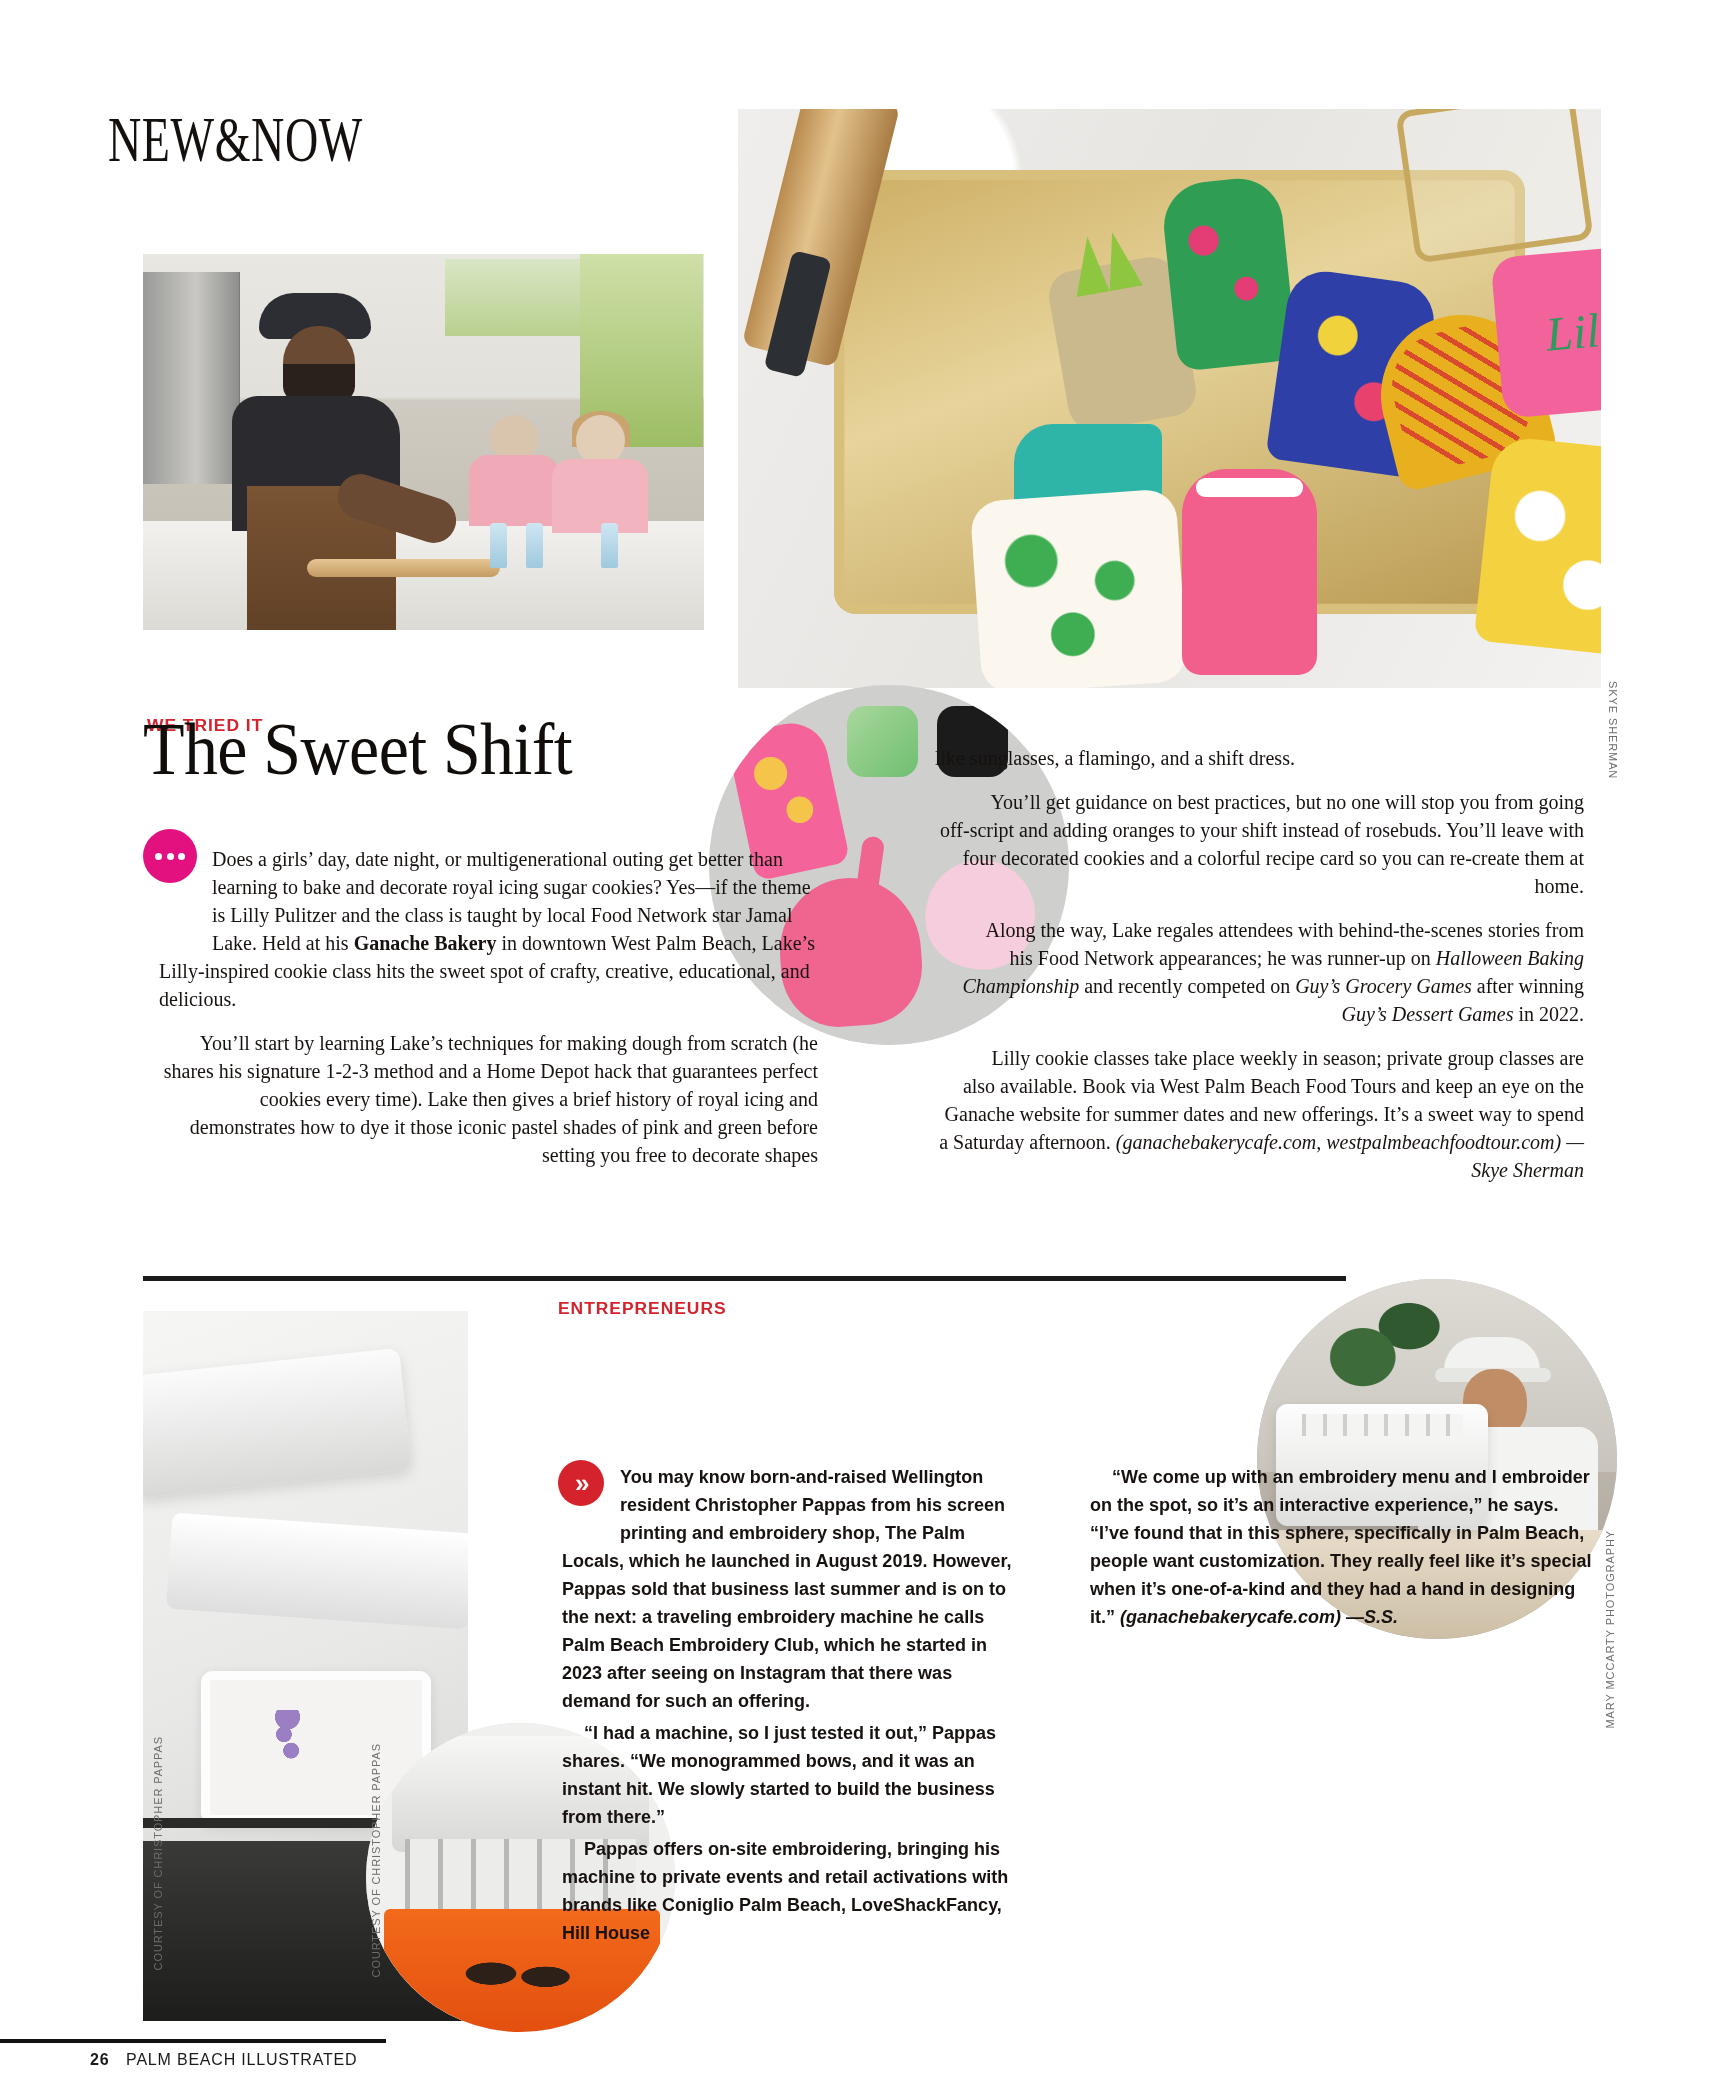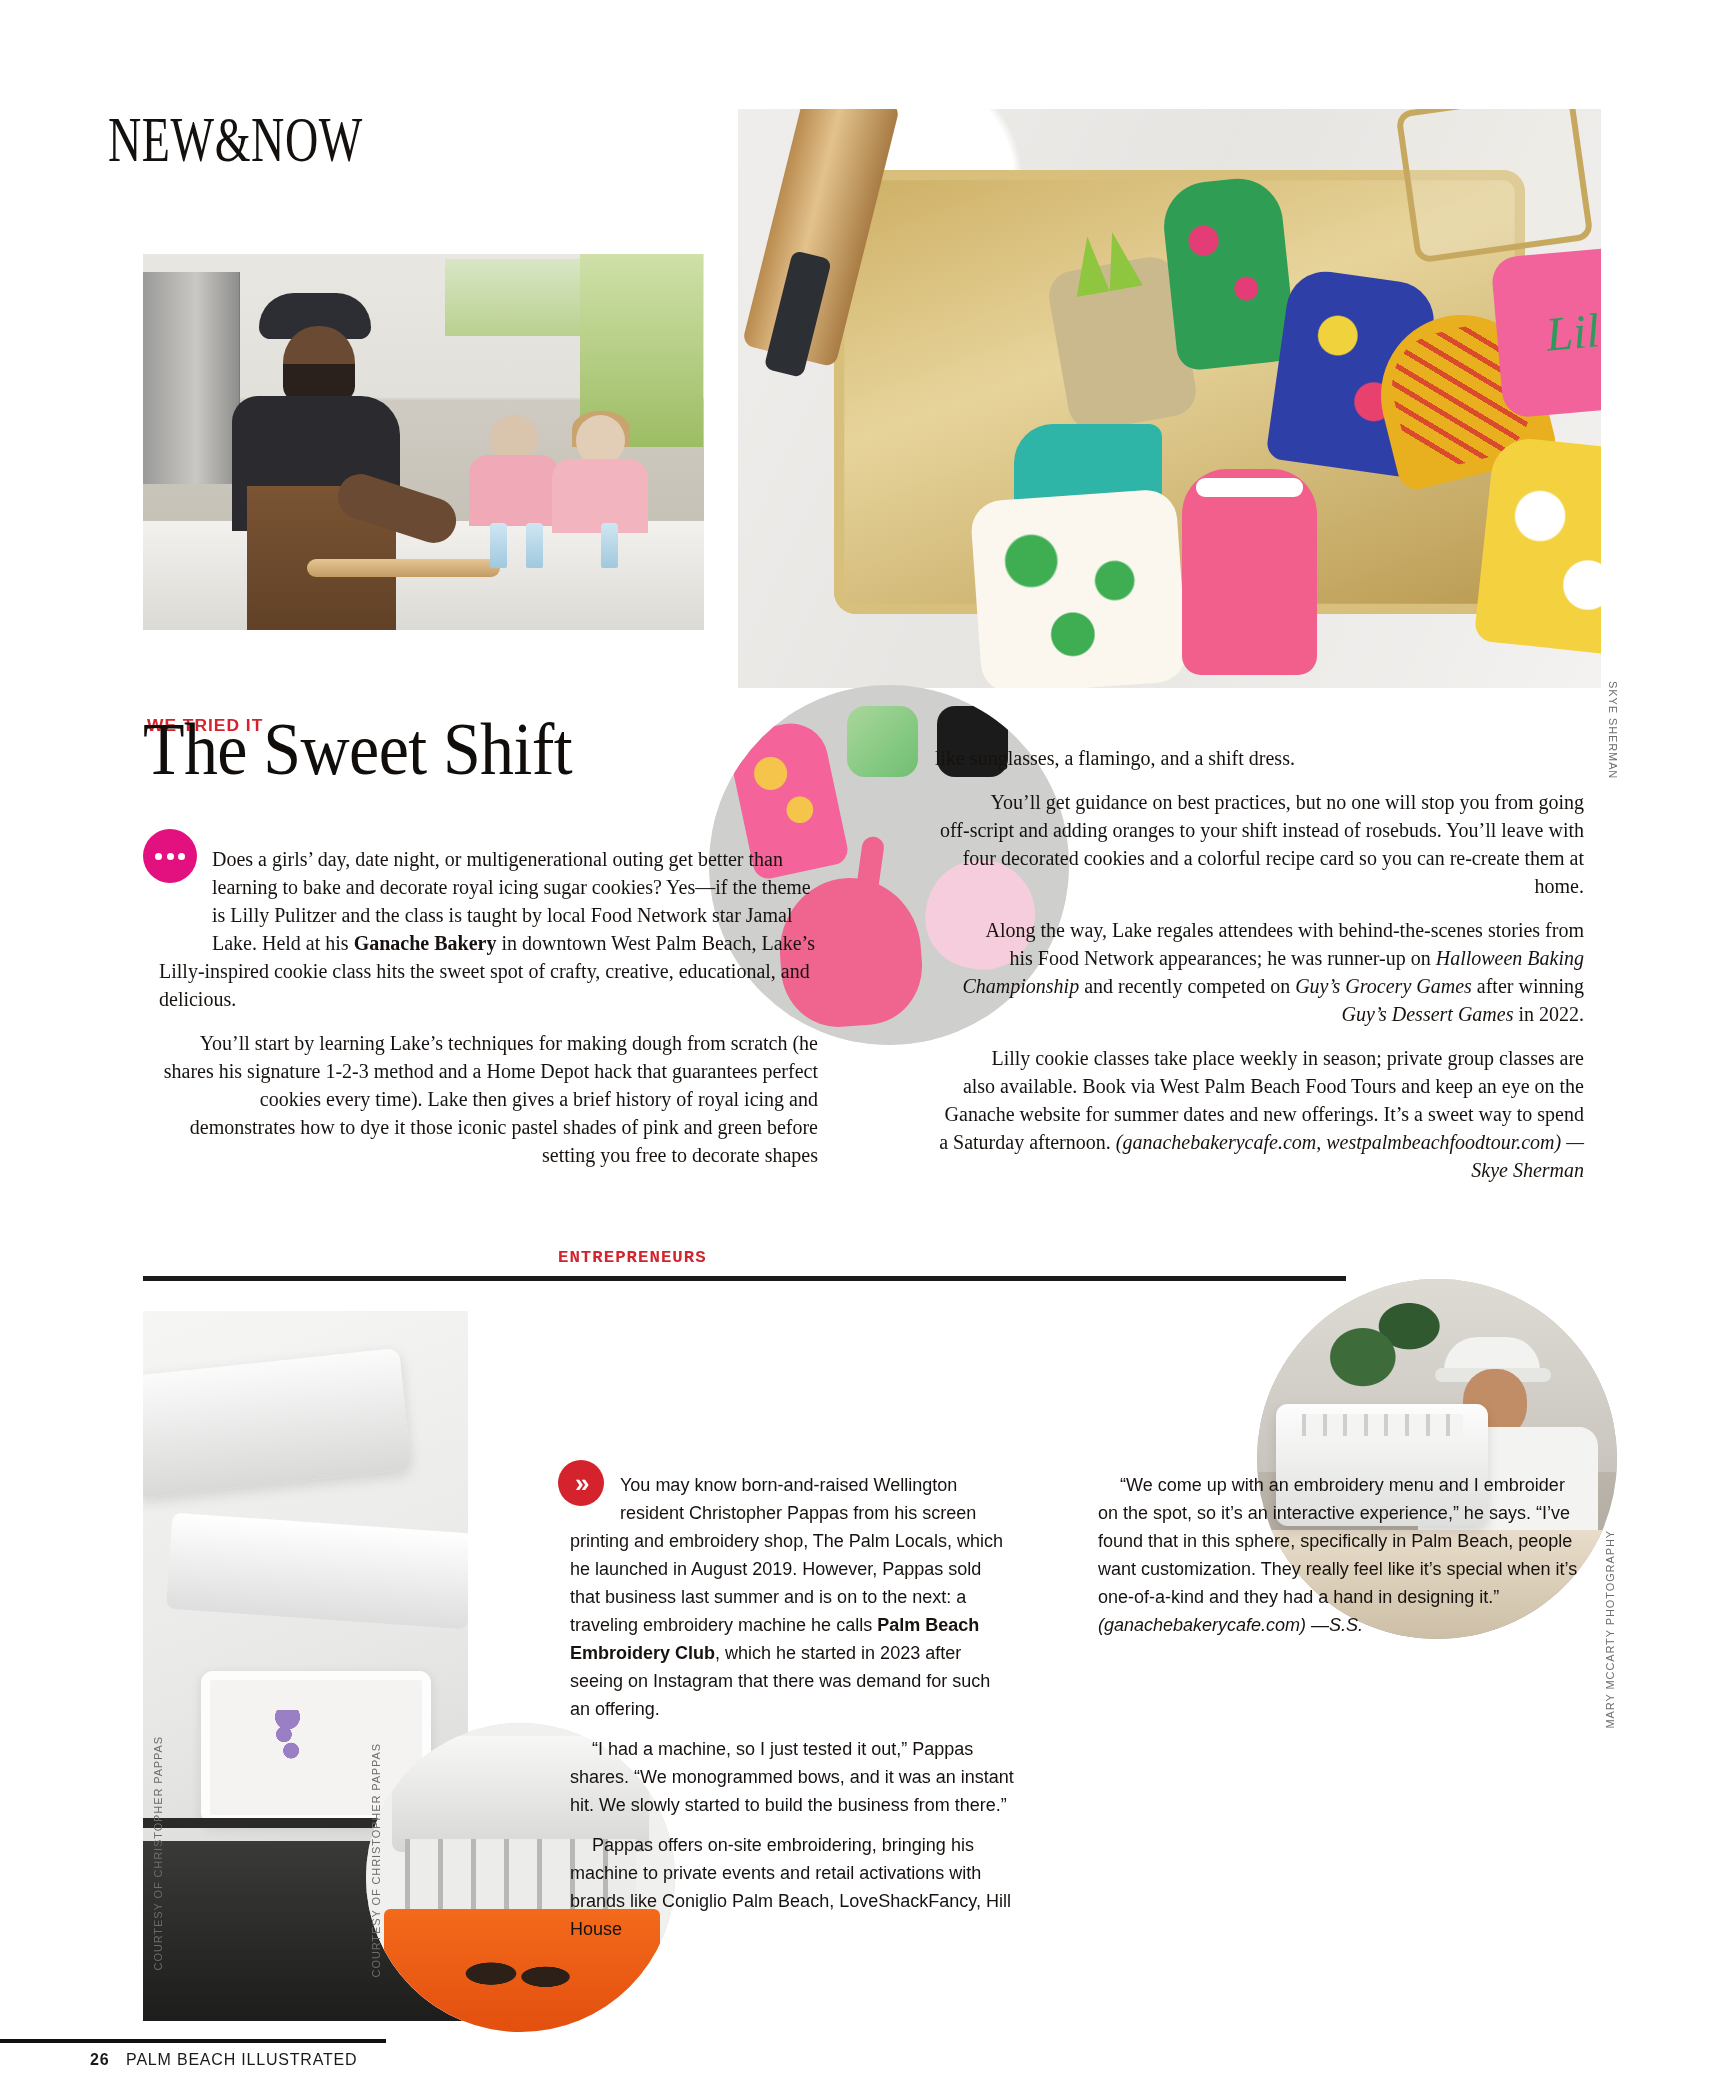--- a/index.html
+++ b/index.html
@@ -62,21 +62,21 @@
   
   .kicker {
     position:absolute;
     font-family:"Liberation Sans", sans-serif;
     font-weight:bold;
     letter-spacing:1px;
     color:#d4232c;
     font-size:17.4px;
   }
   #kicker-we-tried-it { left:147px; top:715px; }
-  #kicker-entrepreneurs { left:558px; top:1248px;font-family:Liberation Mono, monospace; }
+  #kicker-entrepreneurs { left:558px; top:1298px; }
 
   .headline-serif {
     position:absolute;
     left:143px; top:707px;
     font-family:"Liberation Serif", serif;
     font-size:68px;
     letter-spacing:-0.6px;
     color:#100d0b;
     transform:scaleY(1.08);
     transform-origin:left top;
@@ -105,21 +105,21 @@
   }
   .col-serif p { margin:16px; }
   .col-serif p.indent { text-indent:23px;text-align:right; }
   .col-sans {
     position:absolute;
     font-family:"Liberation Sans", sans-serif;
     font-size:18px;
     line-height:28px;
     color:#17120f;
   }
-  .col-sans p { margin:12px; }
+  .col-sans p { margin:4px;font-weight:bold; }
   .col-sans p.indent { text-indent:22px; }
 
   #body-sweet-col1 { left:143px; top:829px; width:691px; }
   #body-sweet-col2 { left:919px; top:728px; width:681px; }
   #body-sew-col1 { left:558px; top:1459px; width:469px; }
   #body-sew-col2 { left:1086px; top:1459px; width:514px; }
 
   
   .badge-dots {
     position:absolute;

